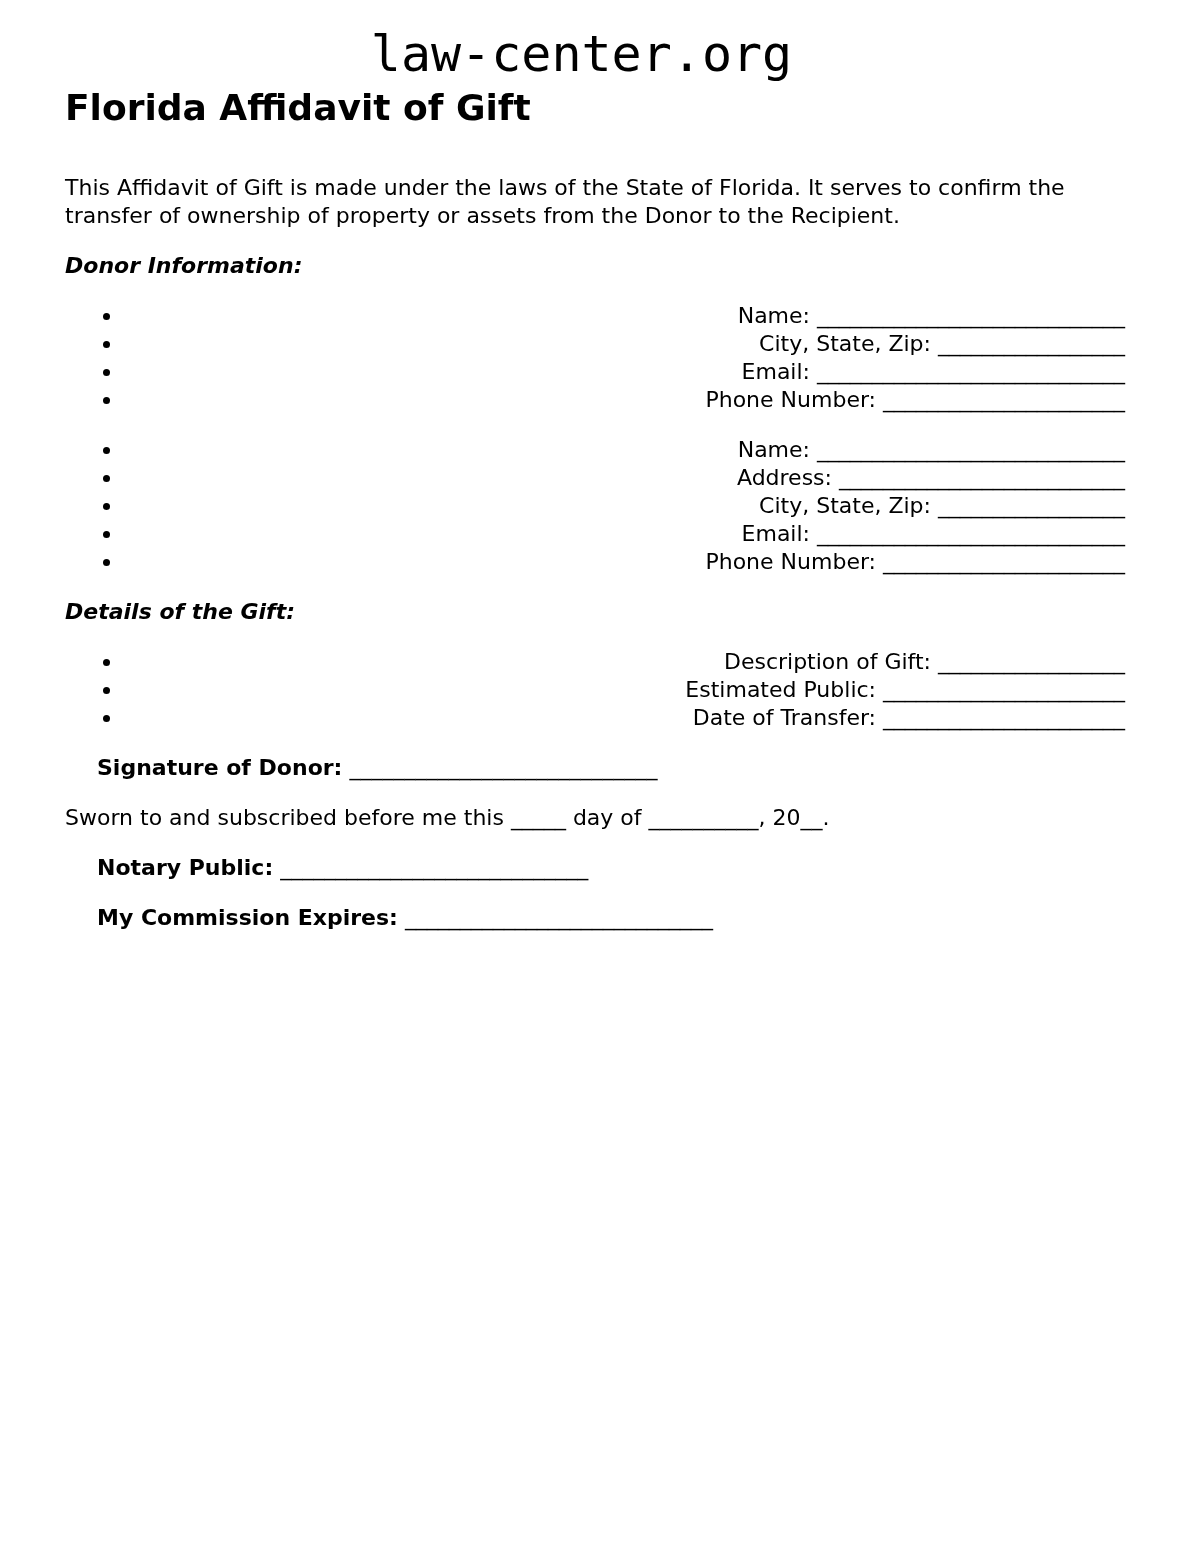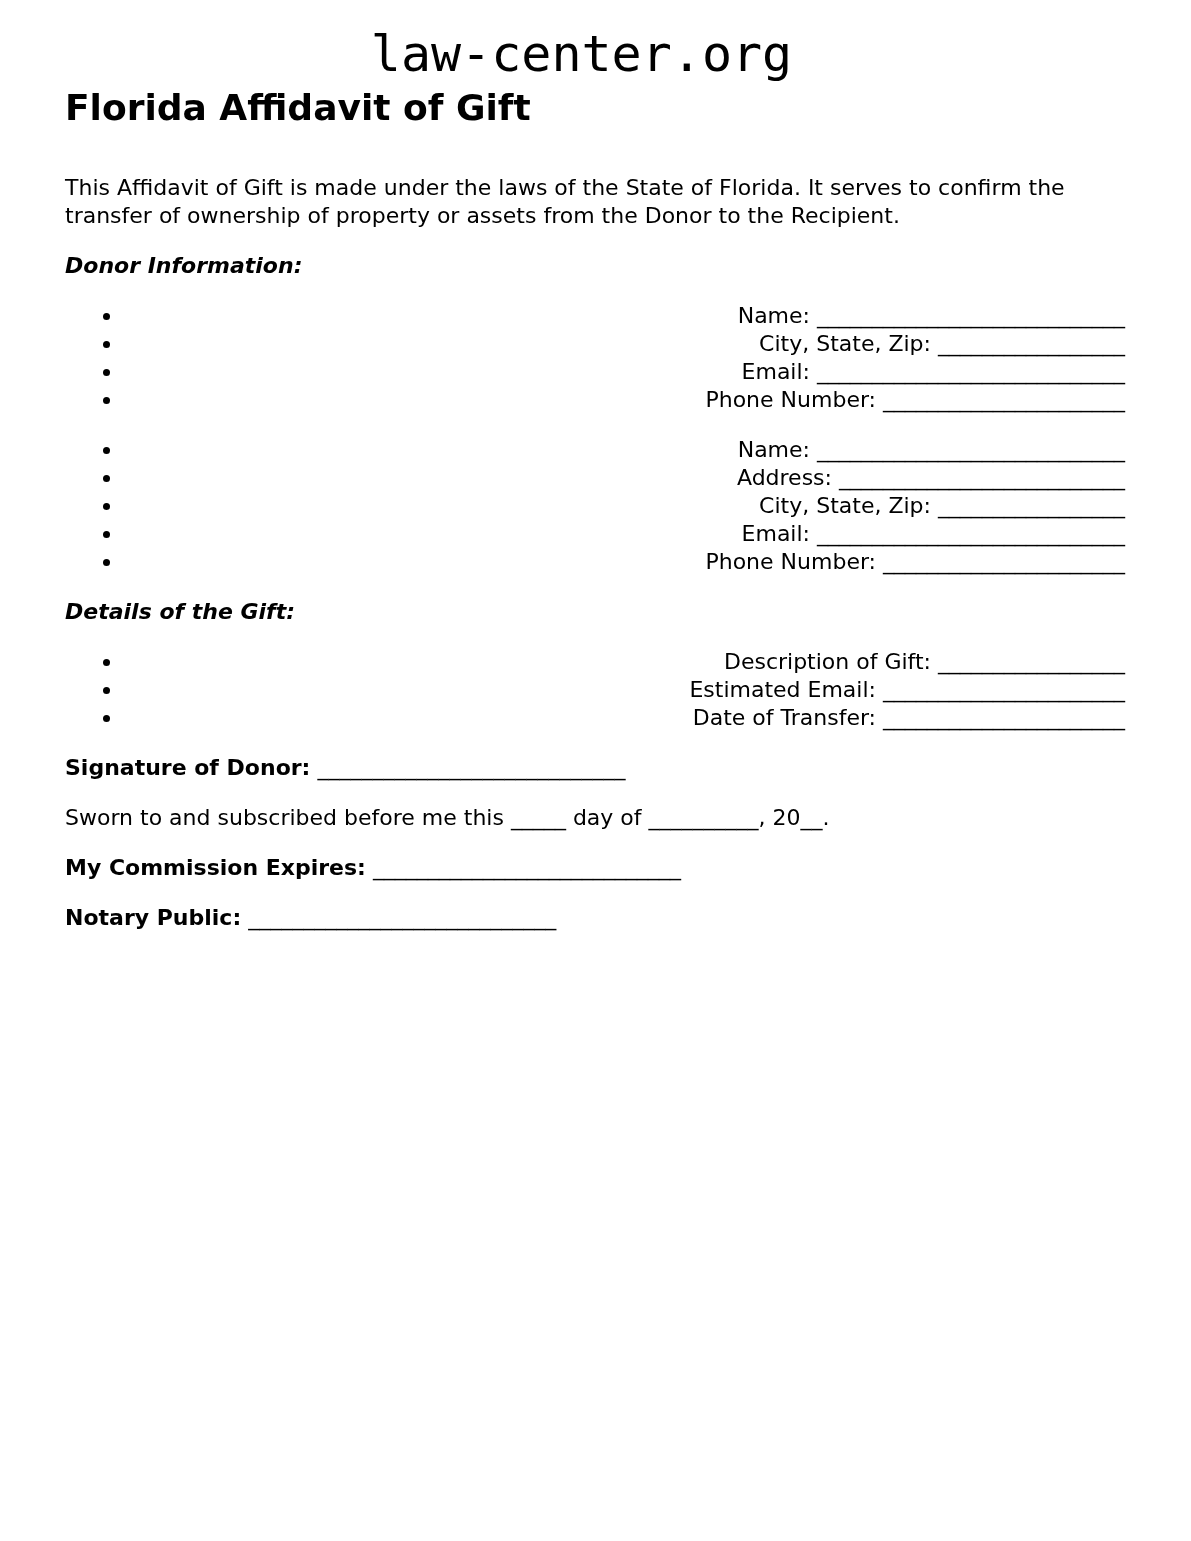--- a/index.html
+++ b/index.html
@@ -44,20 +44,21 @@
     margin: 22px 0;
     padding-left: 58px;
     list-style-type: disc;
     text-align: right;
   }
   li {
     line-height: 28px;
   }
   .bold-label {
     font-weight: bold;
+    margin-left: 32px;
   }
   .blank {
     font-weight: normal;
     white-space: nowrap;
   }
 </style>
 </head>
 <body>
 
 <div>
@@ -80,27 +81,27 @@
     <li><span>Name:</span> <span class="blank">____________________________</span></li>
     <li><span>Address:</span> <span class="blank">__________________________</span></li>
     <li><span>City, State, Zip:</span> <span class="blank">_________________</span></li>
     <li><span>Email:</span> <span class="blank">____________________________</span></li>
     <li><span>Phone Number:</span> <span class="blank">______________________</span></li>
   </ul>
 
   <p class="section-heading">Details of the Gift:</p>
   <ul>
     <li><span>Description of Gift:</span> <span class="blank">_________________</span></li>
-    <li><span>Estimated Email:</span> <span class="blank">______________________</span></li>
+    <li><span>Estimated Public:</span> <span class="blank">______________________</span></li>
     <li><span>Date of Transfer:</span> <span class="blank">______________________</span></li>
   </ul>
 
 
   <p><span class="bold-label">Signature of Donor:</span> <span class="blank">____________________________</span></p>
 
 
   <p>Sworn to and subscribed before me this _____ day of __________, 20__.</p>
 
+  <p><span class="bold-label">Notary Public:</span> <span class="blank">____________________________</span></p>
+
   <p><span class="bold-label">My Commission Expires:</span> <span class="blank">____________________________</span></p>
-
-  <p><span class="bold-label">Notary Public:</span> <span class="blank">____________________________</span></p>
 
 </div>
 
 </body></html>

